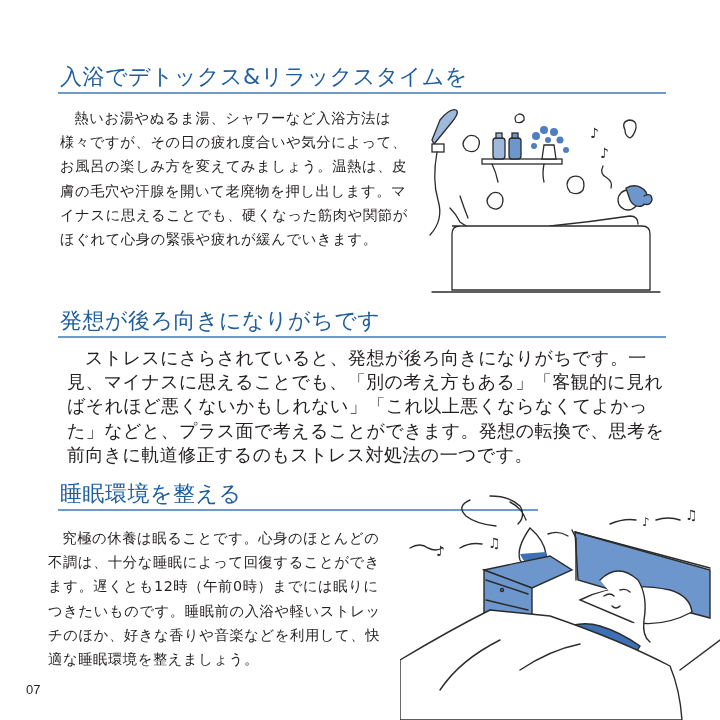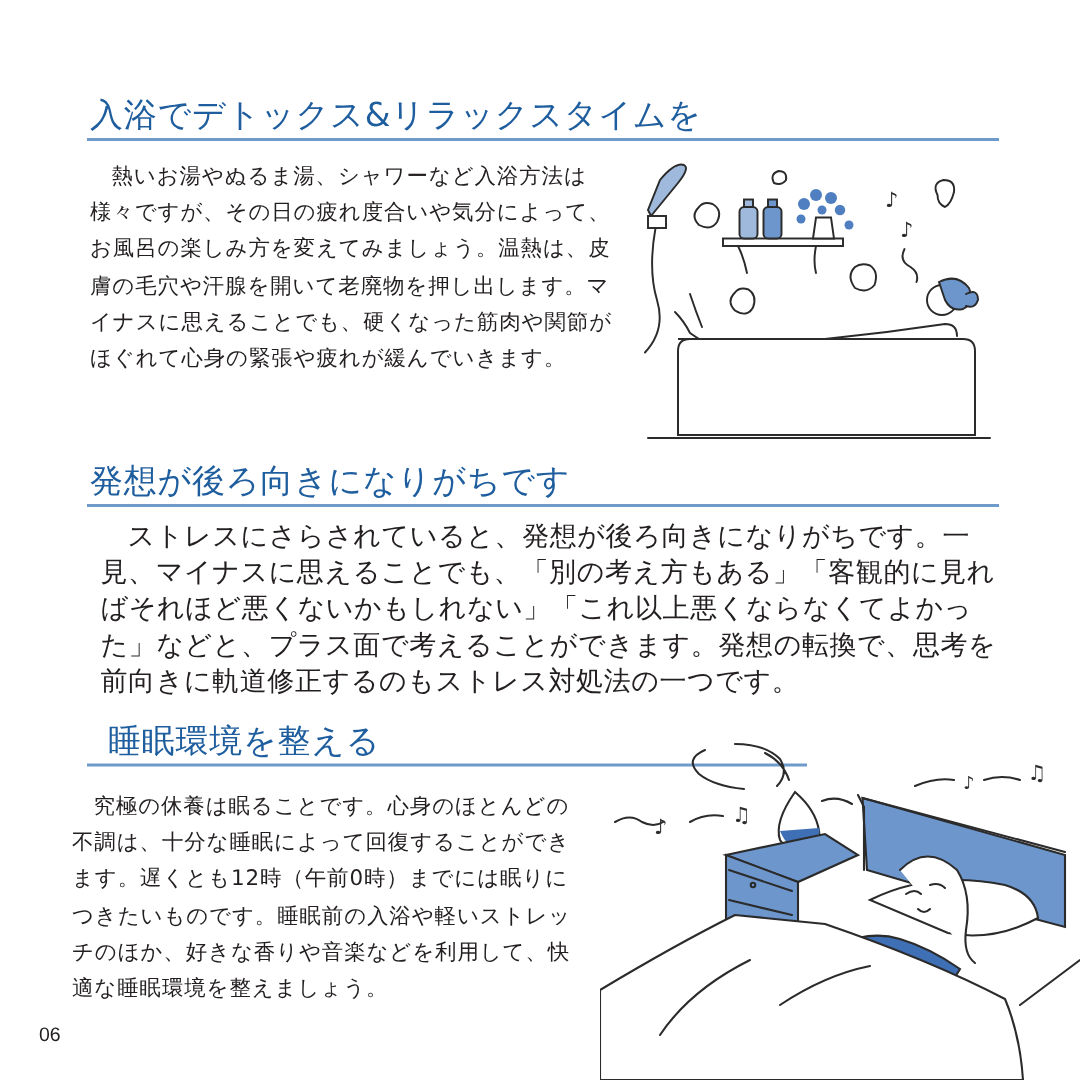--- a/index.html
+++ b/index.html
@@ -85,21 +85,21 @@
     <path d="M12 192 L 240 192"></path>
   </g>
 </svg>
 
 <h2 class="section-title" style="top:306px;">発想が後ろ向きになりがちです</h2>
 <div class="rule" style="top:336px;"></div>
 <div class="body-text" style="left:52px; top:346px; width:610px; font-size:18px; letter-spacing:0.4px;margin-left:15px;">
   <p>ストレスにさらされていると、発想が後ろ向きになりがちです。一見、マイナスに思えることでも、「別の考え方もある」「客観的に見ればそれほど悪くないかもしれない」「これ以上悪くならなくてよかった」などと、プラス面で考えることができます。発想の転換で、思考を前向きに軌道修正するのもストレス対処法の一つです。</p>
 </div>
 
-<h2 class="section-title" style="top:479px;margin-left:12px;">睡眠環境を整える</h2>
+<h2 class="section-title" style="top:479px;">睡眠環境を整える</h2>
 <div class="rule" style="top:509px; width:480px;"></div>
 <div class="body-text" style="left:48px; top:526px; width:340px;">
   <p>究極の休養は眠ることです。心身のほとんどの不調は、十分な睡眠によって回復することができます。遅くとも12時（午前0時）までには眠りにつきたいものです。睡眠前の入浴や軽いストレッチのほか、好きな香りや音楽などを利用して、快適な睡眠環境を整えましょう。</p>
 </div>
 
 <svg class="illus" style="left:400px; top:490px;" width="320" height="230" viewBox="0 0 320 230">
   <g fill="none" stroke="#2b2b2b" stroke-width="1.4" stroke-linecap="round">
 
     <path d="M70 10 q -14 6 -4 16 q 10 8 30 10 M 90 6 q 20 0 30 10 q 6 10 -2 18 M 110 12 q 12 6 16 18"></path>
 
@@ -126,13 +126,13 @@
     <path d="M200 90 q 18 -18 38 0 q 10 16 6 40 q -2 16 6 22" fill="#ffffff"></path>
     <path d="M204 106 q 6 -4 10 0 M 220 100 q 6 -2 10 2 M 212 116 q 4 4 8 0"></path>
     <path d="M160 140 q 20 -10 40 -4 q 20 6 40 20 l -10 16 z" fill="#3f6fb4"></path>
 
     <path d="M0 170 Q 50 140 90 120 L 150 126 Q 220 150 270 176 Q 280 200 282 230 L 0 230 Z" fill="#ffffff"></path>
     <path d="M40 200 q 20 -30 60 -50 M 120 180 q 30 -20 60 -26"></path>
     <path d="M280 180 L 320 150"></path>
   </g>
 </svg>
 
-<div class="page-num">06</div>
+<div class="page-num">07</div>
 
 </body></html>

